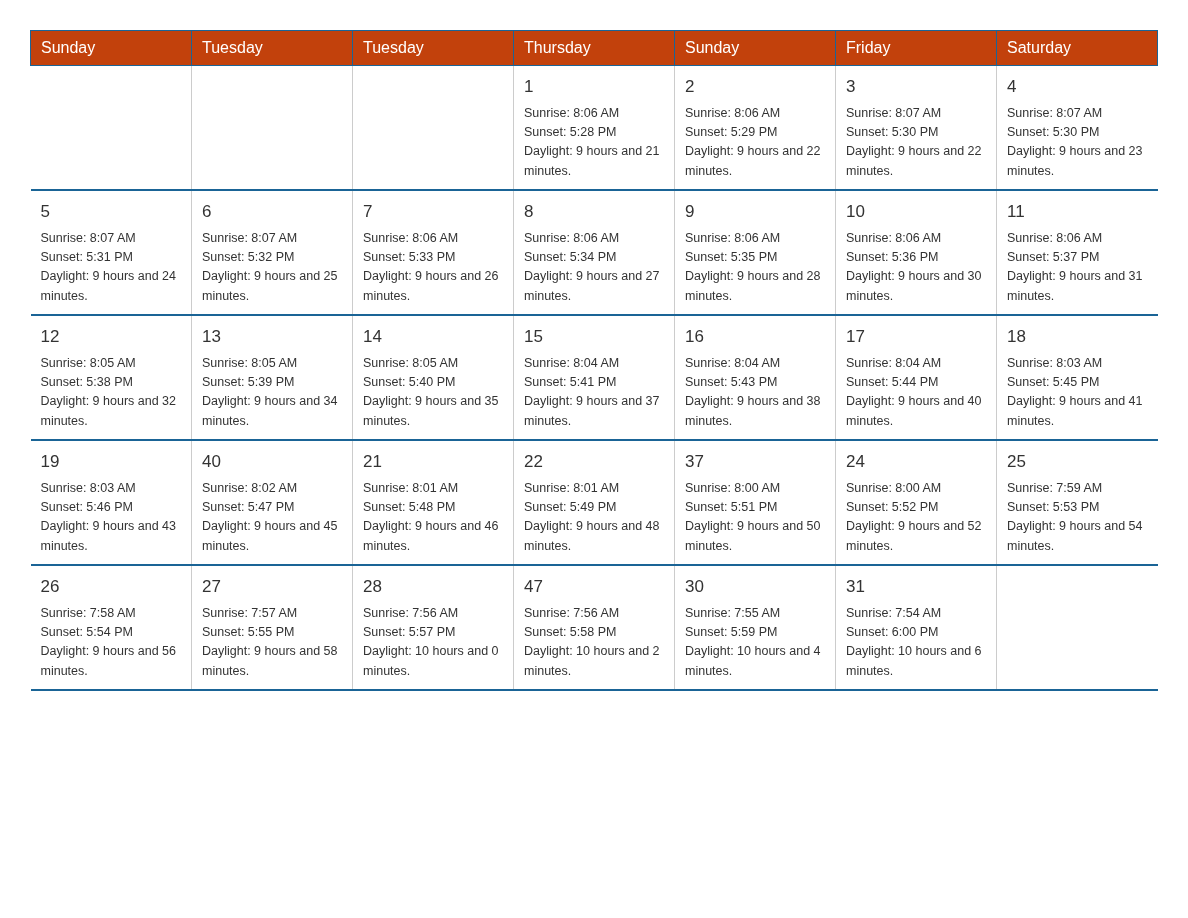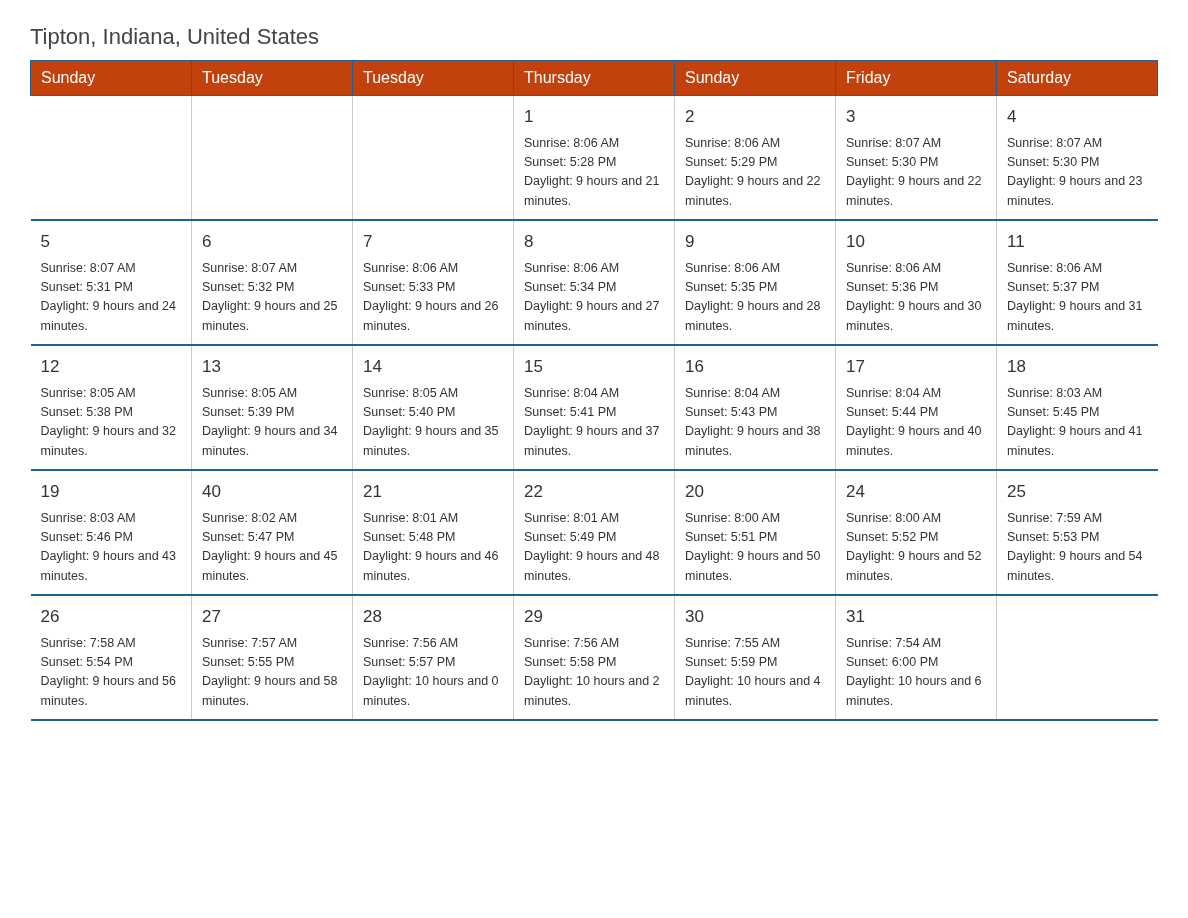--- a/index.html
+++ b/index.html
@@ -98,21 +98,20 @@
     }
     .empty-cell {
       background: #fff;
     }
   </style>
 </head>
 <body>
 
 <div class="header">
   <div class="title-section">
-    <div class="location">Tipton, Indiana, United States</div>
   </div>
 </div>
 
 <table class="calendar-table">
   <thead>
     <tr>
     <th>Sunday</th>
         <th>Tuesday</th>
         <th>Tuesday</th>
         <th>Thursday</th>
@@ -214,21 +213,21 @@
         </td>
         <td>
           <span class="day-num">21</span>
           <div class="day-info">Sunrise: 8:01 AM<br>Sunset: 5:48 PM<br>Daylight: 9 hours and 46 minutes.</div>
         </td>
         <td>
           <span class="day-num">22</span>
           <div class="day-info">Sunrise: 8:01 AM<br>Sunset: 5:49 PM<br>Daylight: 9 hours and 48 minutes.</div>
         </td>
         <td>
-          <span class="day-num">20</span>
+          <span class="day-num">37</span>
           <div class="day-info">Sunrise: 8:00 AM<br>Sunset: 5:51 PM<br>Daylight: 9 hours and 50 minutes.</div>
         </td>
         <td>
           <span class="day-num">24</span>
           <div class="day-info">Sunrise: 8:00 AM<br>Sunset: 5:52 PM<br>Daylight: 9 hours and 52 minutes.</div>
         </td>
         <td>
           <span class="day-num">25</span>
           <div class="day-info">Sunrise: 7:59 AM<br>Sunset: 5:53 PM<br>Daylight: 9 hours and 54 minutes.</div>
         </td>
@@ -240,21 +239,21 @@
         </td>
         <td>
           <span class="day-num">27</span>
           <div class="day-info">Sunrise: 7:57 AM<br>Sunset: 5:55 PM<br>Daylight: 9 hours and 58 minutes.</div>
         </td>
         <td>
           <span class="day-num">28</span>
           <div class="day-info">Sunrise: 7:56 AM<br>Sunset: 5:57 PM<br>Daylight: 10 hours and 0 minutes.</div>
         </td>
         <td>
-          <span class="day-num">29</span>
+          <span class="day-num">47</span>
           <div class="day-info">Sunrise: 7:56 AM<br>Sunset: 5:58 PM<br>Daylight: 10 hours and 2 minutes.</div>
         </td>
         <td>
           <span class="day-num">30</span>
           <div class="day-info">Sunrise: 7:55 AM<br>Sunset: 5:59 PM<br>Daylight: 10 hours and 4 minutes.</div>
         </td>
         <td>
           <span class="day-num">31</span>
           <div class="day-info">Sunrise: 7:54 AM<br>Sunset: 6:00 PM<br>Daylight: 10 hours and 6 minutes.</div>
         </td>

